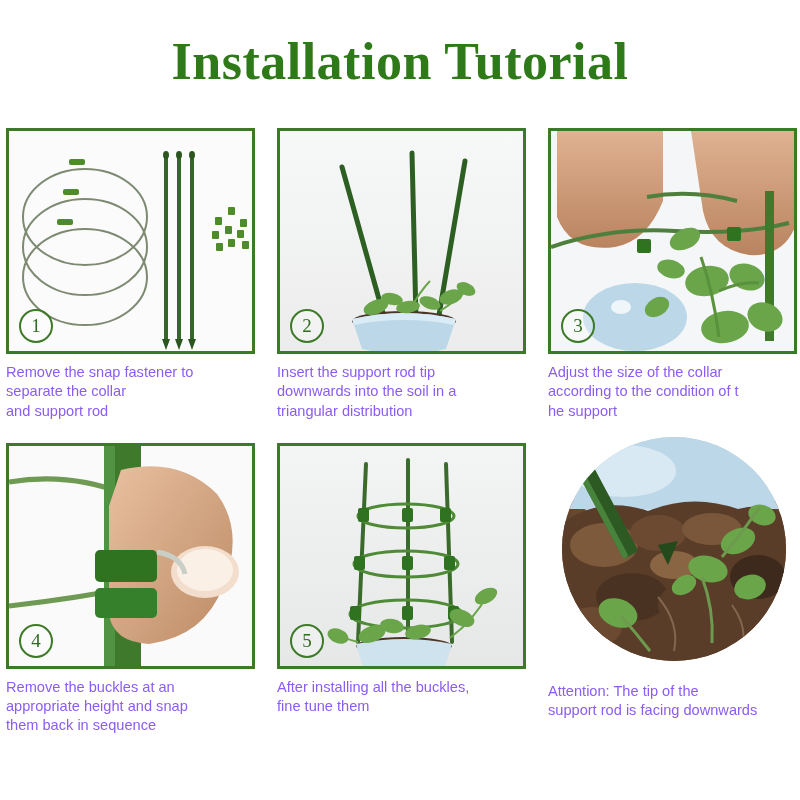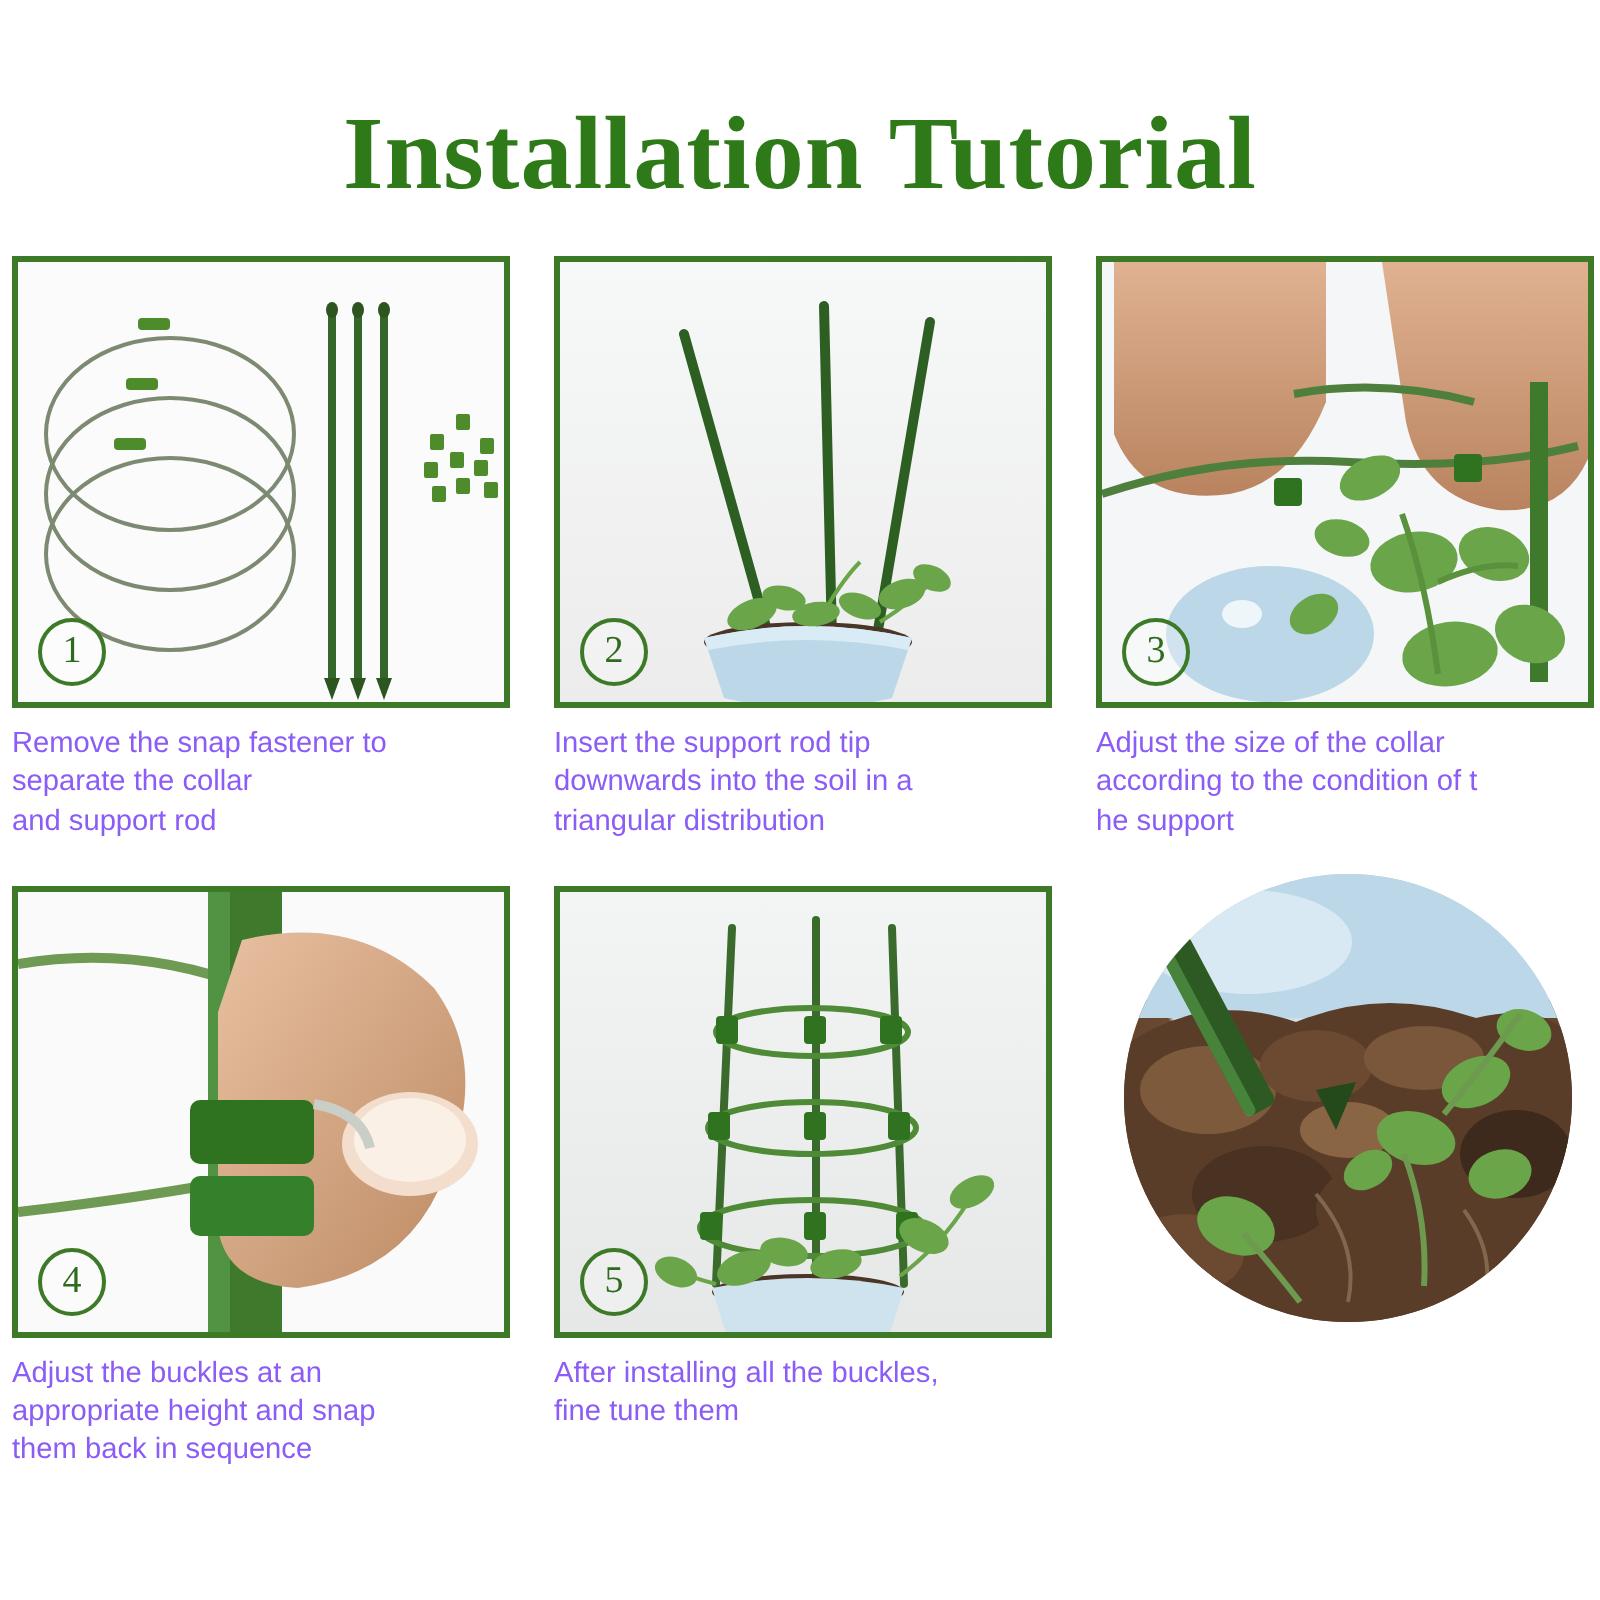--- a/index.html
+++ b/index.html
@@ -14,21 +14,21 @@
 
   
   .title {
     text-align: center;
     color: #2f7a18;
     font-family: "Liberation Serif", serif;
     font-weight: bold;
     font-size: 52px;
     letter-spacing: 0.5px;
     line-height: 1;
-    padding-top: 52px;
+    padding-top: 36px;
     height: 116px;
   }
 
   
   .grid {
     position: absolute;
     top: 128px; left: 0;
     width: 800px;
     display: grid;
     grid-template-columns: 258px 258px 258px;
@@ -248,21 +248,21 @@
           <path d="M112 24 Q170 10 208 48 Q236 86 214 140 Q196 190 140 198 Q104 196 100 168 L100 60 Z" fill="url(#sk2)"></path>
           <ellipse cx="196" cy="126" rx="34" ry="26" fill="#f3ddcc"></ellipse>
           <ellipse cx="196" cy="124" rx="28" ry="21" fill="#fbf0e6"></ellipse>
           <rect x="86" y="104" width="62" height="32" rx="5" fill="#2f7320"></rect>
           <rect x="86" y="142" width="62" height="30" rx="5" fill="#35802a"></rect>
           <path d="M148 106 Q172 110 176 128" stroke="#c9cfc6" stroke-width="5" fill="none"></path>
         </svg>
       </div>
       <div class="badge">4</div>
     </div>
-    <div class="caption">Adjust the buckles at an
+    <div class="caption">Remove the buckles at an
 appropriate height and snap
 them back in sequence</div>
   </div>
 
   <div class="cell">
     <div class="frame">
       <div class="photo p5">
         <svg width="249" height="226" viewBox="0 0 249 226">
           <g stroke="#3b6b2c" stroke-width="4" stroke-linecap="round">
             <line x1="86" y1="18" x2="78" y2="196"></line>
@@ -338,15 +338,17 @@
             <path d="M140 140 Q152 172 150 206"></path>
             <path d="M60 180 Q74 196 88 214"></path>
           </g>
           <g stroke="#8a7258" stroke-width="2" fill="none" opacity="0.8">
             <path d="M96 160 Q118 186 112 214"></path>
             <path d="M170 168 Q186 190 180 212"></path>
           </g>
         </svg>
       </div>
     </div>
+    <div class="caption" style="margin-top:13px;">Attention: The tip of the
+support rod is facing downwards</div>
   </div>
 
 </div>
 
 </body></html>

